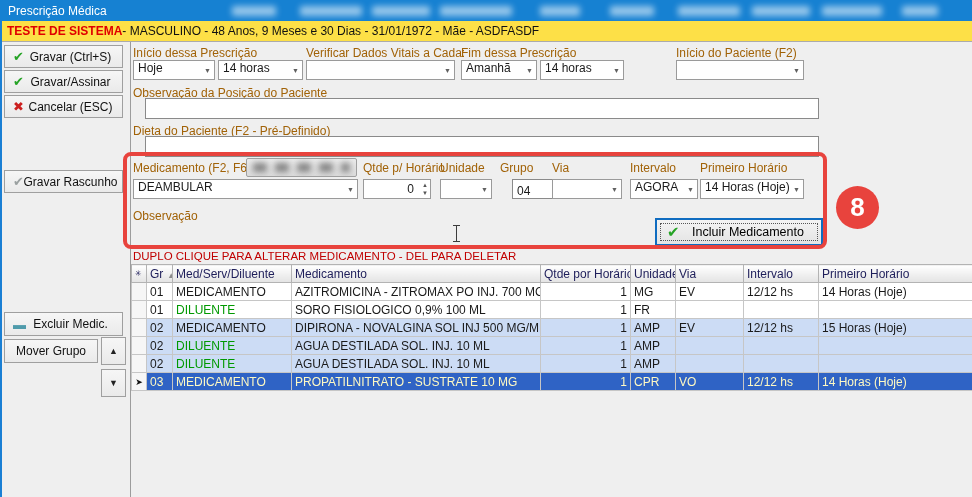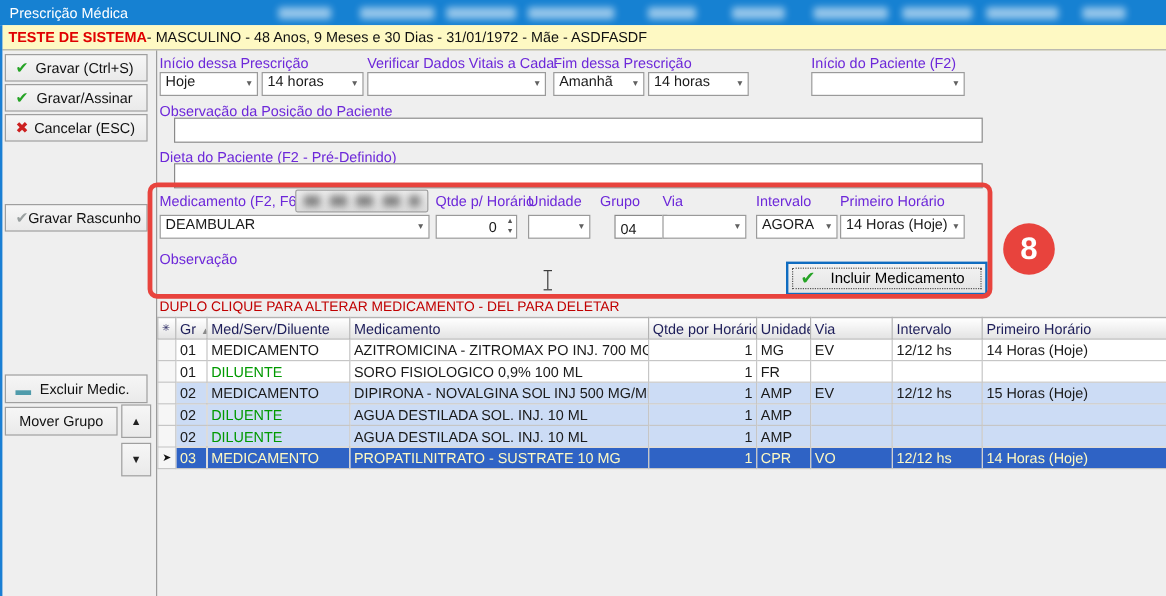--- a/index.html
+++ b/index.html
@@ -15,39 +15,39 @@
   html,body{background:#d7d7d7;}
   body{font-family:"Liberation Sans","DejaVu Sans",sans-serif;font-size:12px;color:#1a1a1a;}
   #app{position:relative;width:972px;height:497px;background:#efefef;overflow:hidden;}
 
   
   .titlebar{position:absolute;left:0;top:0;width:972px;height:21px;background:var(--titlebar);display:flex;align-items:center;}
   .titlebar .wtitle{color:#fff;padding-left:8px;font-size:12px;}
   .blurblock{position:absolute;top:6px;height:10px;border-radius:2px;background:rgba(255,255,255,.55);filter:blur(3px);}
 
   
-  .patientbar{position:absolute;left:2px;top:21px;width:970px;height:21px;background:#fef9c3;border-bottom:1px solid #ababab;display:flex;align-items:center;padding-left:5px;white-space:nowrap;}
+  .patientbar{position:absolute;left:2px;top:21px;width:970px;height:21px;background:#fde047;border-bottom:1px solid #ababab;display:flex;align-items:center;padding-left:5px;white-space:nowrap;}
   .pname{color:#e00000;font-weight:bold;}
   .pdetails{color:#111;}
 
   
   .bluestrip{position:absolute;left:0;top:21px;width:2px;height:476px;background:#1a7fd4;}
   .vdivider{position:absolute;left:130px;top:42px;width:1px;height:455px;background:#9c9c9c;}
 
   
   .sbtn{position:absolute;background:linear-gradient(#f6f6f6,#eaeaea);border:1px solid #9f9f9f;display:flex;align-items:center;justify-content:center;font-size:12px;color:#111;cursor:default;}
   .sbtn .bicon{position:absolute;left:8px;font-size:13px;line-height:1;}
   .icon-check-green{color:#25a325;font-weight:bold;}
   .icon-check-gray{color:#9aa0a0;font-weight:bold;}
   .icon-x-red{color:#cc2020;font-weight:bold;}
   .icon-dash-teal{color:#4f9bab;font-size:10px;}
   .arrowbtn{font-size:9px;color:#222;}
 
   
-  .flabel{position:absolute;color:#6d28d9;white-space:nowrap;}
+  .flabel{position:absolute;color:#a16207;white-space:nowrap;}
   .combo{position:absolute;background:#fff;border:1px solid #9a9a9a;display:flex;align-items:flex-start;padding:0 16px 0 4px;white-space:nowrap;overflow:hidden;}
   .combo .carrow{position:absolute;right:3px;top:50%;transform:translateY(-50%);font-size:7px;color:#606060;}
   .tinput{position:absolute;background:#fff;border:1px solid #8a8a8a;display:flex;align-items:flex-end;padding:0 4px;white-space:nowrap;overflow:hidden;margin-left:12px;}
   .spinner{position:absolute;background:#fff;border:1px solid #9a9a9a;display:flex;align-items:center;justify-content:flex-end;padding-right:16px;}
   .spinarrows{position:absolute;right:2px;top:1px;display:flex;flex-direction:column;line-height:1;}
   .spinarrows span{font-size:6px;color:#555;height:8px;display:flex;align-items:center;}
 
   
   .redactedbtn{position:absolute;background:linear-gradient(#ececec,#dcdcdc);border:1px solid #9f9f9f;border-radius:2px;overflow:hidden;}
   .redactedbtn .smudge{position:absolute;left:6px;right:6px;top:4px;bottom:4px;background:repeating-linear-gradient(90deg,#6a6a6a 0 14px,transparent 14px 22px);filter:blur(3px);opacity:.8;}

